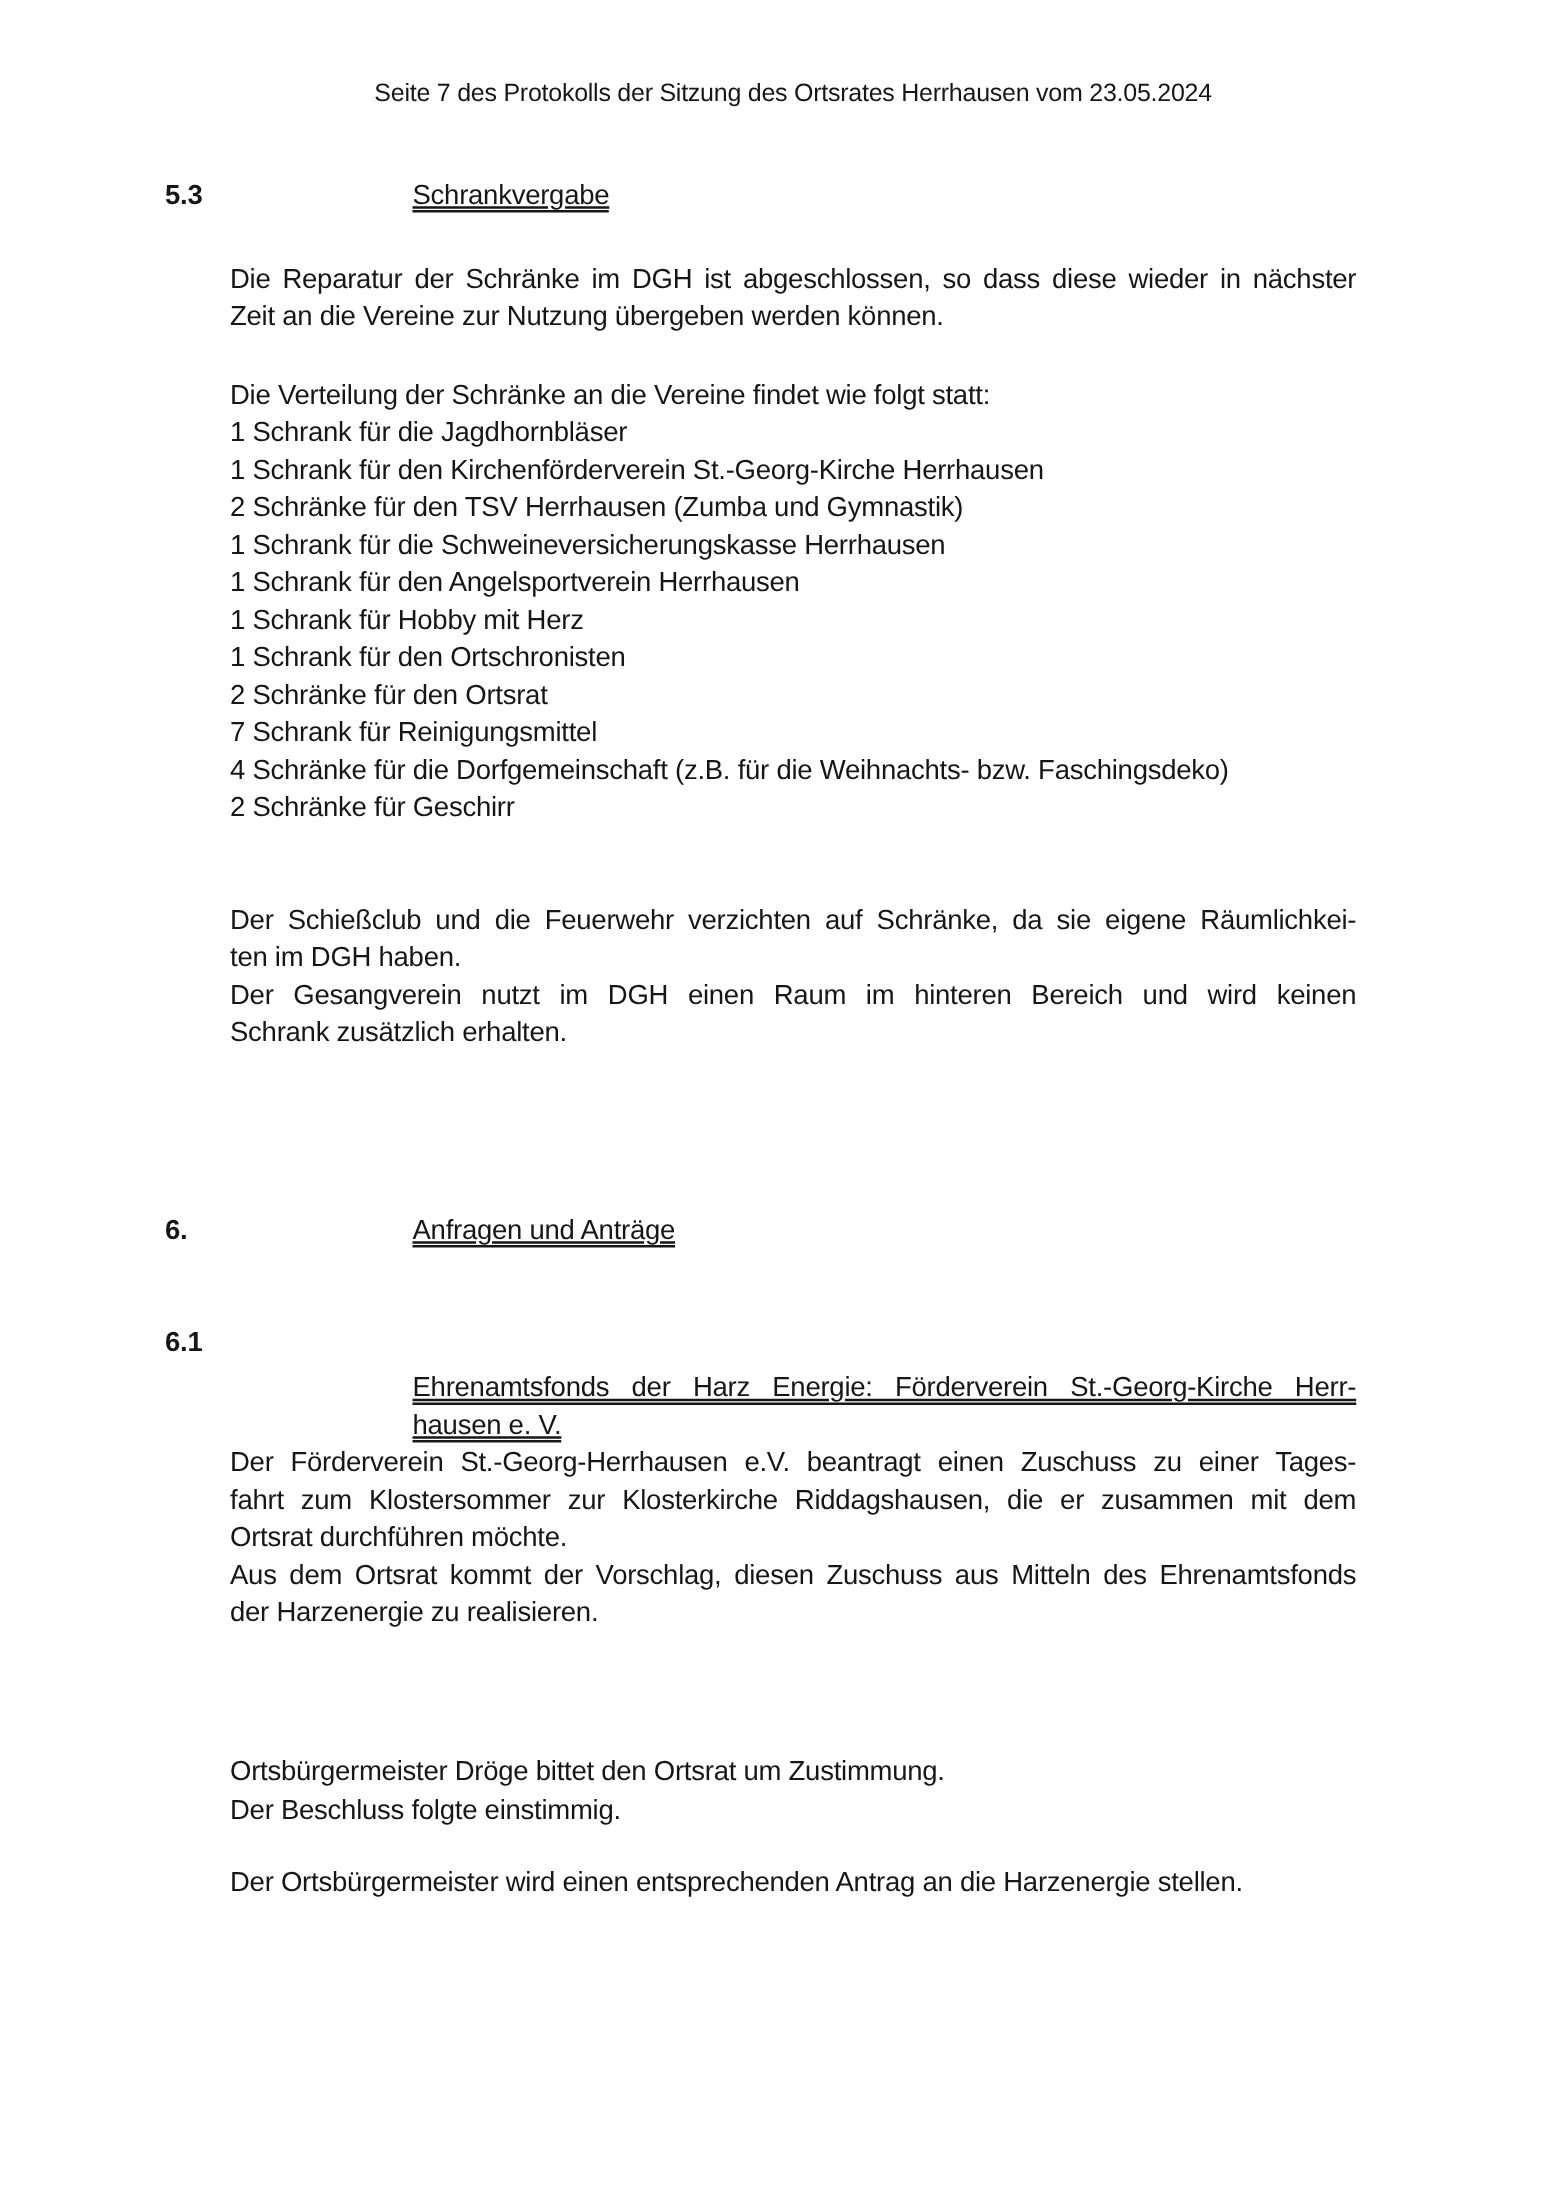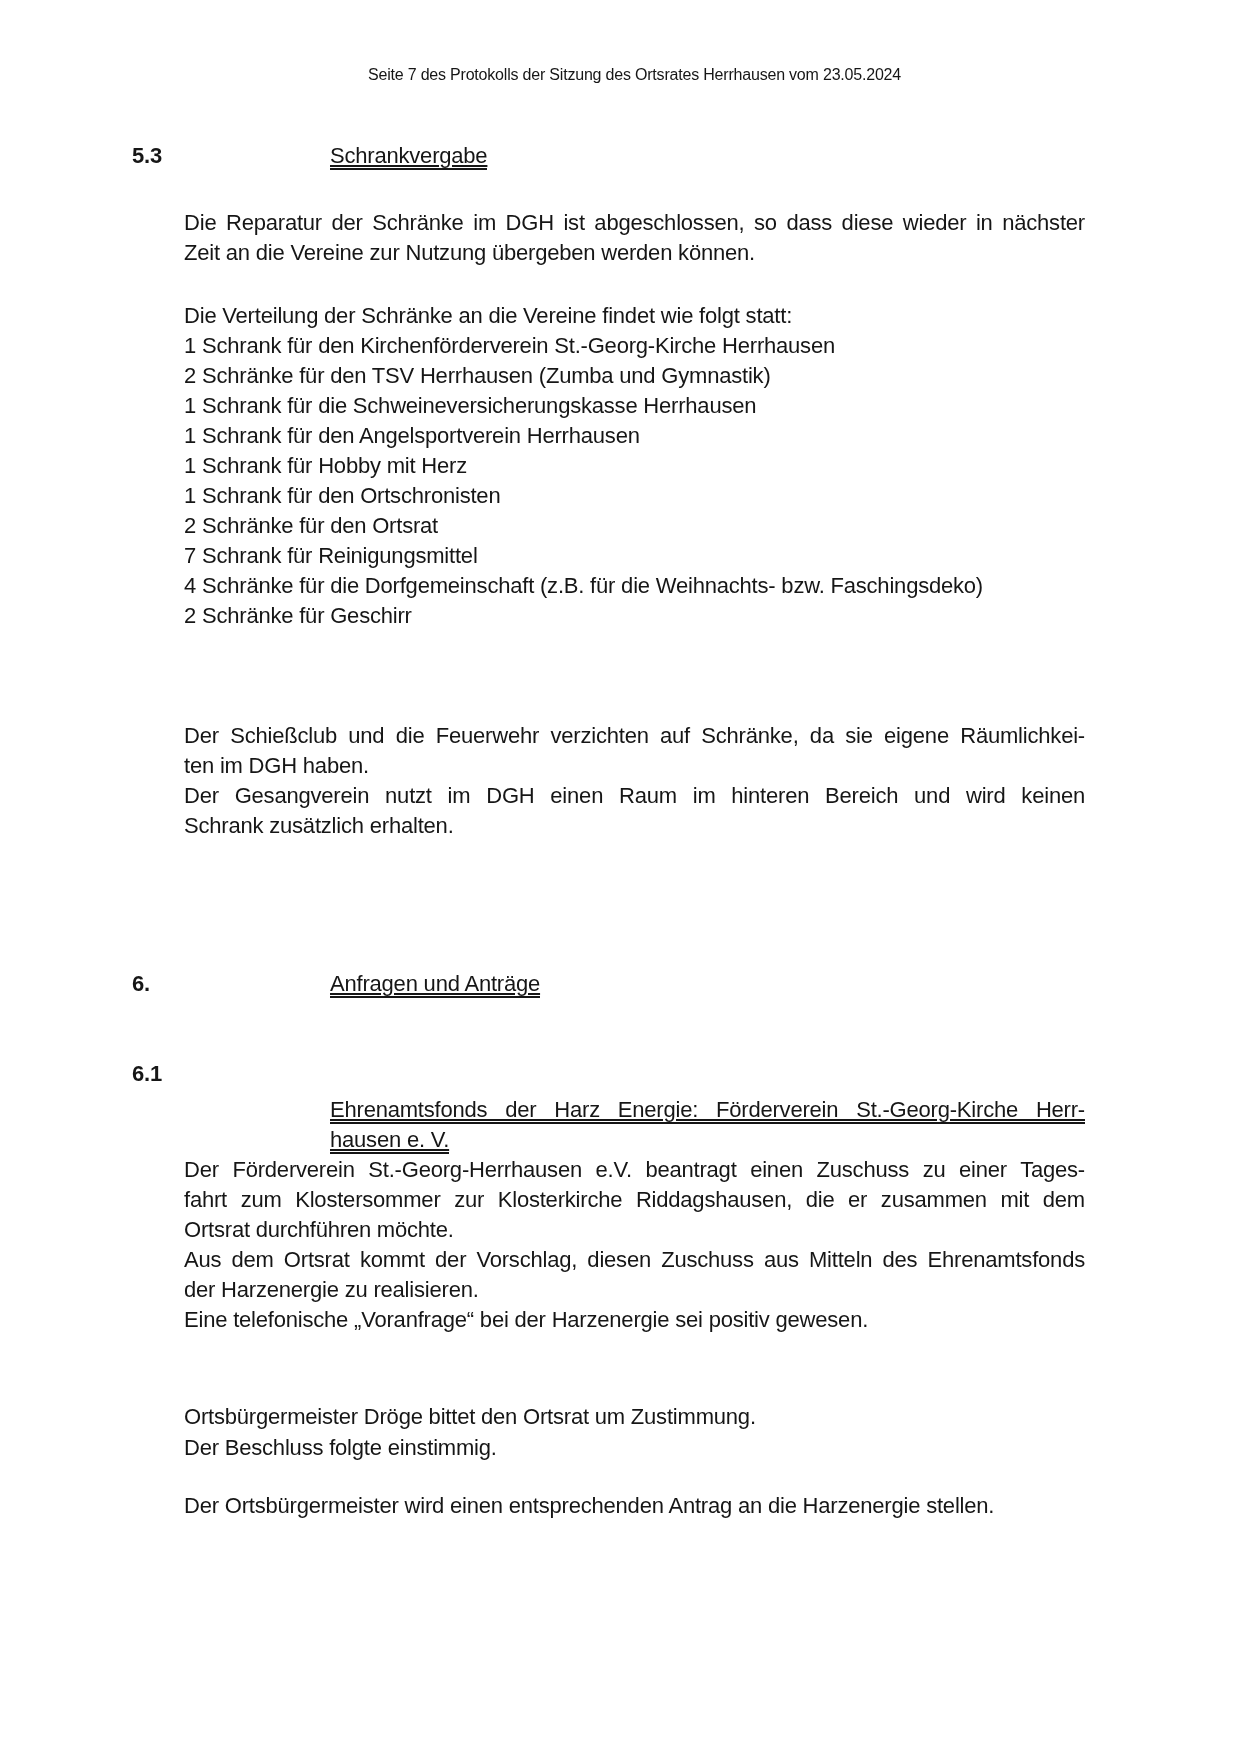--- a/index.html
+++ b/index.html
@@ -12,21 +12,21 @@
     color: #161616;
     font-size: 22px;
     line-height: 30px;
     letter-spacing: -0.2px;
     overflow: hidden;
   }
   .abs { position: absolute; }
   .page-header {
     top: 65px; left: 184px; width: 901px;
     text-align: center;
-    font-size: 16px; line-height: 20px;
+    font-size: 20px; line-height: 20px;
   }
   .num-col  { left: 132px; font-weight: bold; }
   .title-col{ left: 330px; }
   .body-col { left: 184px; width: 901px; }
   .title61  { left: 330px; width: 755px; margin-top: 36px; }
   .line  { white-space: nowrap; }
   .jline {
     text-align: justify;
     text-align-last: justify;
     -moz-text-align-last: justify;
@@ -47,20 +47,21 @@
     <span class="u">Schrankvergabe</span>
   </div>
 
   <div class="abs body-col" style="top:208px">
     <div class="jline">Die Reparatur der Schränke im DGH ist abgeschlossen, so dass diese wieder in nächster</div>
     <div class="line">Zeit an die Vereine zur Nutzung übergeben werden können.</div>
   </div>
 
   <div class="abs body-col" style="top:301px">
     <div class="line">Die Verteilung der Schränke an die Vereine findet wie folgt statt:</div>
+    <div class="line">1 Schrank für die Jagdhornbläser</div>
     <div class="line">1 Schrank für den Kirchenförderverein St.-Georg-Kirche Herrhausen</div>
     <div class="line">2 Schränke für den TSV Herrhausen (Zumba und Gymnastik)</div>
     <div class="line">1 Schrank für die Schweineversicherungskasse Herrhausen</div>
     <div class="line">1 Schrank für den Angelsportverein Herrhausen</div>
     <div class="line">1 Schrank für Hobby mit Herz</div>
     <div class="line">1 Schrank für den Ortschronisten</div>
     <div class="line">2 Schränke für den Ortsrat</div>
     <div class="line">7 Schrank für Reinigungsmittel</div>
     <div class="line">4 Schränke für die Dorfgemeinschaft (z.B. für die Weihnachts- bzw. Faschingsdeko)</div>
     <div class="line">2 Schränke für Geschirr</div>
@@ -83,20 +84,19 @@
     <div class="jline"><span class="u">Ehrenamtsfonds der Harz Energie: Förderverein St.-Georg-Kirche Herr-</span></div>
     <div class="line"><span class="u">hausen e. V.</span></div>
   </div>
 
   <div class="abs body-col" style="top:1155px">
     <div class="jline">Der Förderverein St.-Georg-Herrhausen e.V. beantragt einen Zuschuss zu einer Tages-</div>
     <div class="jline">fahrt zum Klostersommer zur Klosterkirche Riddagshausen, die er zusammen mit dem</div>
     <div class="line">Ortsrat durchführen möchte.</div>
     <div class="jline">Aus dem Ortsrat kommt der Vorschlag, diesen Zuschuss aus Mitteln des Ehrenamtsfonds</div>
     <div class="line">der Harzenergie zu realisieren.</div>
-    <div class="line">Eine telefonische „Voranfrage“ bei der Harzenergie sei positiv gewesen.</div>
   </div>
 
   <div class="abs body-col line" style="top:1402px">Ortsbürgermeister Dröge bittet den Ortsrat um Zustimmung.</div>
   <div class="abs body-col line" style="top:1433px">Der Beschluss folgte einstimmig.</div>
   <div class="abs body-col line" style="top:1491px">Der Ortsbürgermeister wird einen entsprechenden Antrag an die Harzenergie stellen.</div>
 
 </div>
 
 </body></html>

